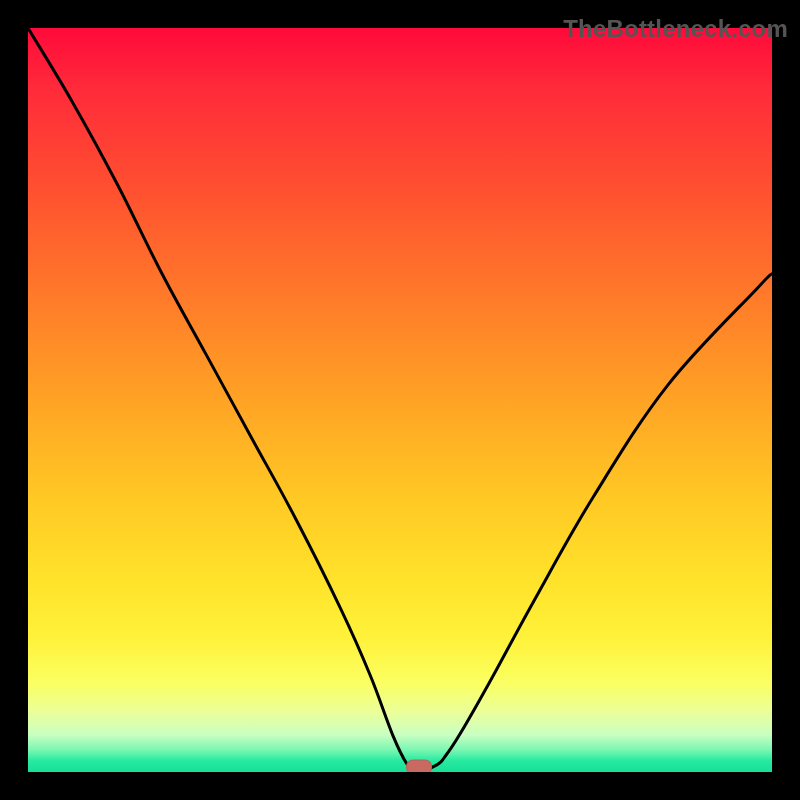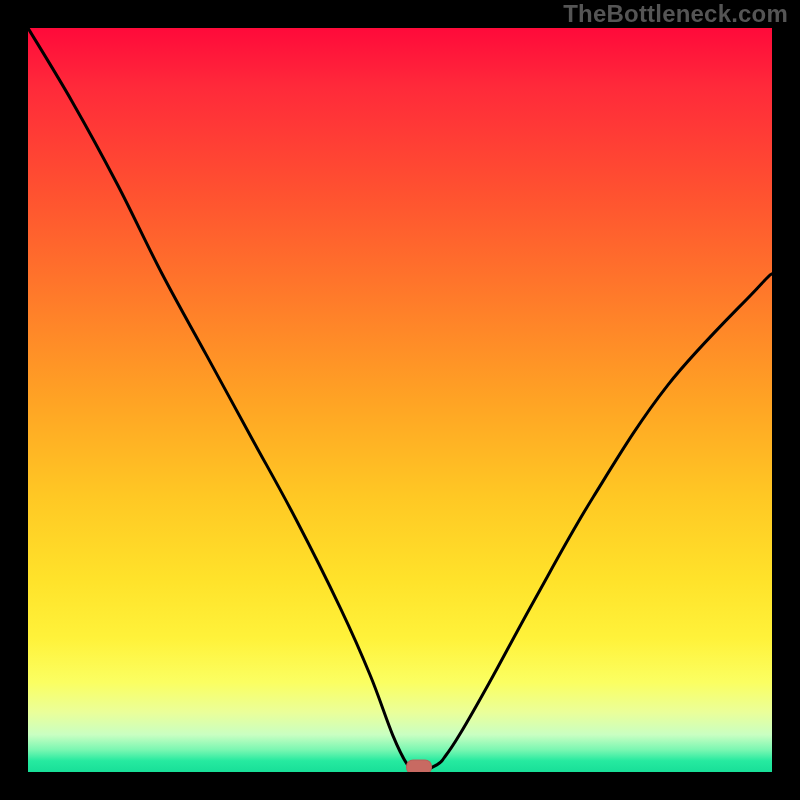--- a/index.html
+++ b/index.html
@@ -12,21 +12,21 @@
     overflow: hidden;
   }
   .frame {
     position: relative;
     width: 800px;
     height: 800px;
     background: #000;
   }
   .watermark {
     position: absolute;
-    top: 0;
+    top: 15px;
     right: 12px;
     color: #555;
     font-size: 24px;
     font-weight: 600;
     letter-spacing: 0.2px;
     z-index: 10;
     user-select: none;
   }
   .plot-area {
     position: absolute;

